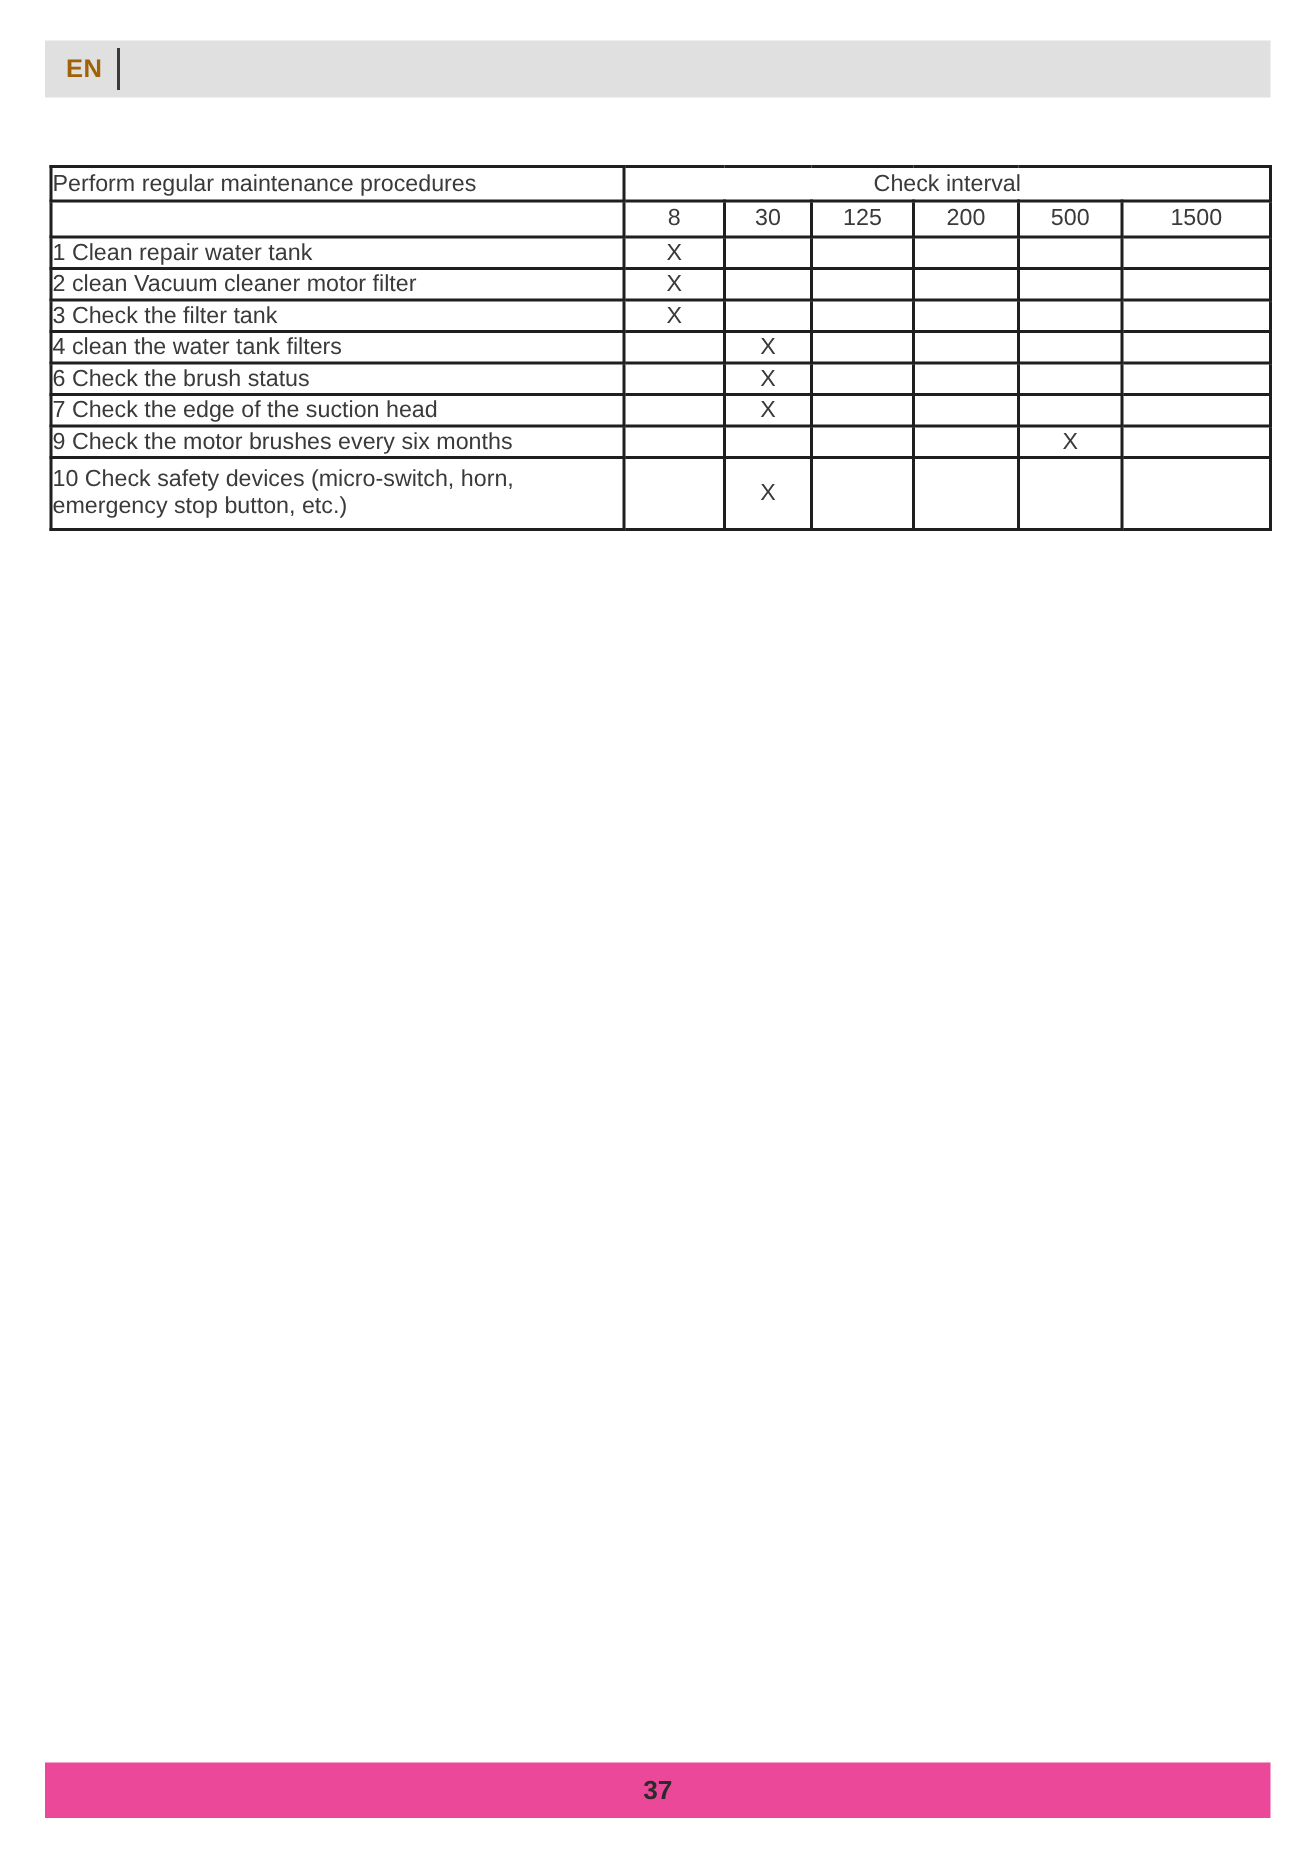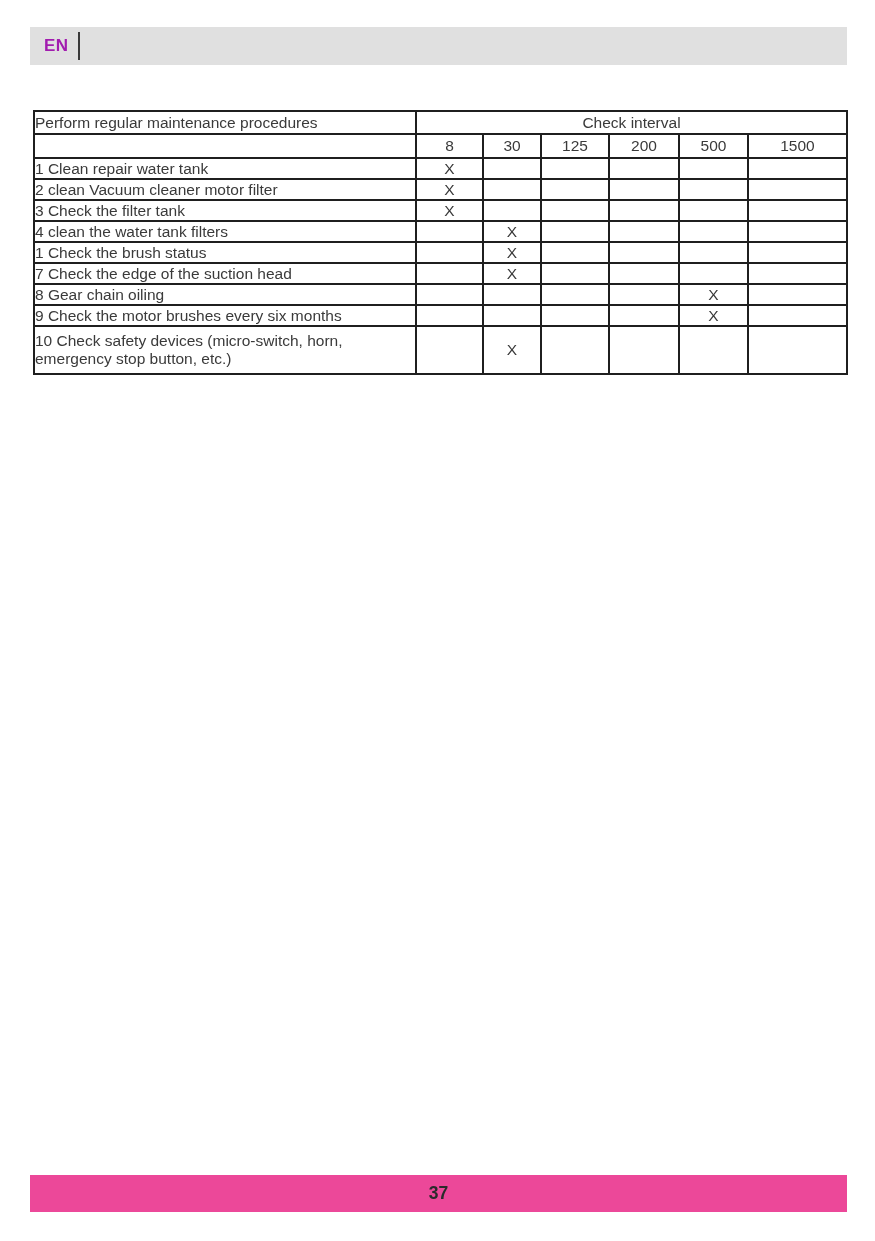--- a/index.html
+++ b/index.html
@@ -23,21 +23,21 @@
     top: 27px;
     width: 817px;
     height: 38px;
     background: #e0e0e0;
     display: flex;
     align-items: center;
   }
   .lang-label {
     font-weight: bold;
     font-size: 17px;
-    color: #a21caf;
+    color: #a16207;
     margin-left: 14px;
     letter-spacing: 0.3px;
   }
   .lang-divider {
     width: 2px;
     height: 28px;
     background: #3a3a3a;
     margin-left: 10px;
   }
   
@@ -170,44 +170,35 @@
         <tr>
           <td class="proc-cell">4 clean the water tank filters</td>
           <td class="mark-cell"></td>
           <td class="mark-cell">X</td>
           <td class="mark-cell"></td>
           <td class="mark-cell"></td>
           <td class="mark-cell"></td>
           <td class="mark-cell"></td>
         </tr>
         <tr>
-          <td class="proc-cell">1 Check the brush status</td>
+          <td class="proc-cell">6 Check the brush status</td>
           <td class="mark-cell"></td>
           <td class="mark-cell">X</td>
           <td class="mark-cell"></td>
           <td class="mark-cell"></td>
           <td class="mark-cell"></td>
           <td class="mark-cell"></td>
         </tr>
         <tr>
           <td class="proc-cell">7 Check the edge of the suction head</td>
           <td class="mark-cell"></td>
           <td class="mark-cell">X</td>
           <td class="mark-cell"></td>
           <td class="mark-cell"></td>
           <td class="mark-cell"></td>
-          <td class="mark-cell"></td>
-        </tr>
-        <tr>
-          <td class="proc-cell">8 Gear chain oiling</td>
-          <td class="mark-cell"></td>
-          <td class="mark-cell"></td>
-          <td class="mark-cell"></td>
-          <td class="mark-cell"></td>
-          <td class="mark-cell">X</td>
           <td class="mark-cell"></td>
         </tr>
         <tr>
           <td class="proc-cell">9 Check the motor brushes every six months</td>
           <td class="mark-cell"></td>
           <td class="mark-cell"></td>
           <td class="mark-cell"></td>
           <td class="mark-cell"></td>
           <td class="mark-cell">X</td>
           <td class="mark-cell"></td>

